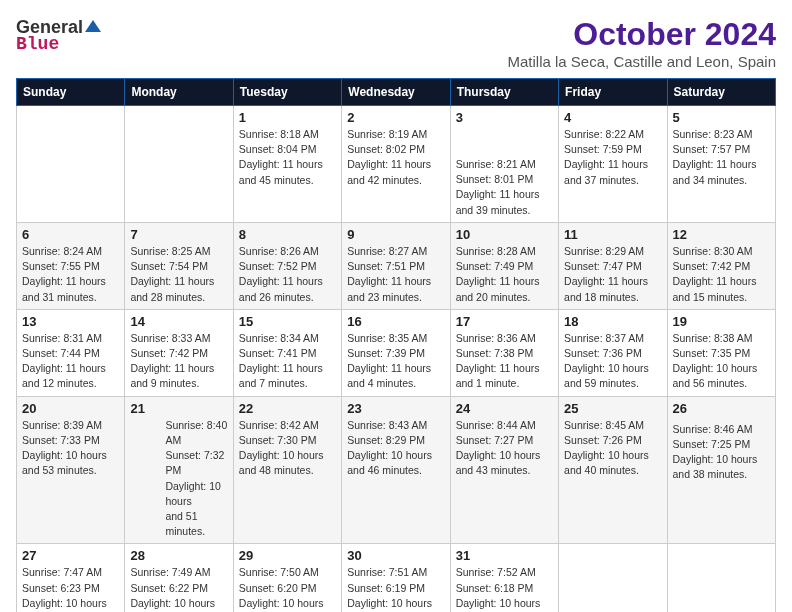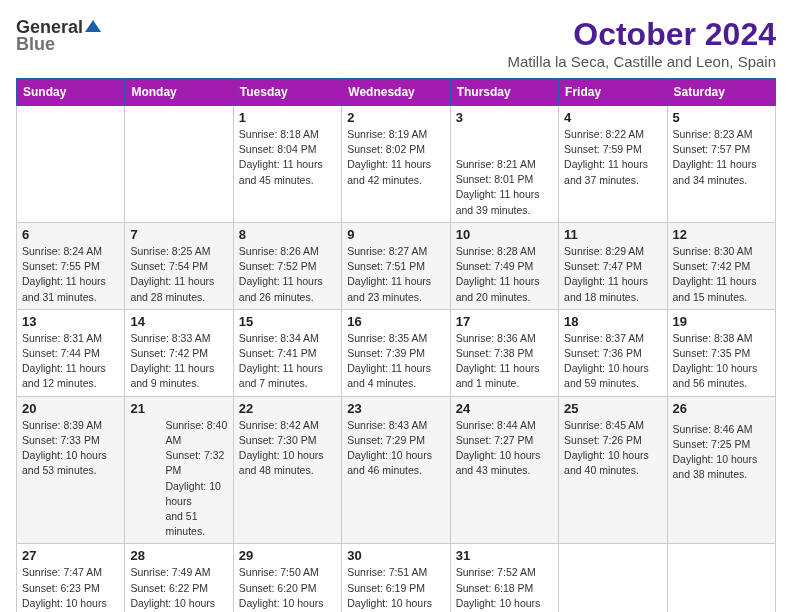--- a/index.html
+++ b/index.html
@@ -36,21 +36,21 @@
     .location-title {
       font-size: 15px;
       color: #555;
     }
     .calendar-table {
       width: 100%;
       border-collapse: collapse;
       font-size: 11px;
     }
     .calendar-table th {
-      background-color: #a21caf;
+      background-color: #0f172a;
       color: #fff;
       text-align: left;
       padding: 6px 6px;
       font-size: 12px;
       font-weight: bold;
       border: 1px solid #1a5fa8;
     }
     .calendar-table td {
       border: 1px solid #ccc;
       vertical-align: top;
@@ -85,21 +85,21 @@
 <div class="header-area">
   <div class="logo">
     <div class="logo-row">
       <span style="font-size:18px;font-weight:bold;color:#333;">General</span>
       <span style="display:inline-block;margin-left:2px;margin-top:2px;">
         <svg width="16" height="16" viewBox="0 0 16 16">
             <polygon points="8,2 16,14 0,14" fill="#1a5fa8"></polygon>
           </svg>
       </span>
     </div>
-    <span style="font-size:18px;font-weight:bold;color:#737373;margin-top:-4px;">Blue</span>
+    <span style="font-size:18px;font-weight:bold;color:#be185d;margin-top:-4px;font-family:Liberation Mono, monospace;">Blue</span>
   </div>
   <div class="title-area">
     <div class="month-title">October 2024</div>
     <div class="location-title">Matilla la Seca, Castille and Leon, Spain</div>
   </div>
 </div>
 
 <table class="calendar-table">
   <thead>
     <tr>
@@ -272,21 +272,21 @@
         <td>
           <span class="day-number">22</span>
           <div class="day-info" style="white-space: pre-line;">Sunrise: 8:42 AM
 Sunset: 7:30 PM
 Daylight: 10 hours
 and 48 minutes.</div>
         </td>
         <td>
           <span class="day-number">23</span>
           <div class="day-info" style="white-space: pre-line;">Sunrise: 8:43 AM
-Sunset: 7:29 PM
+Sunset: 8:29 PM
 Daylight: 10 hours
 and 46 minutes.</div>
         </td>
         <td>
           <span class="day-number">24</span>
           <div class="day-info" style="white-space: pre-line;">Sunrise: 8:44 AM
 Sunset: 7:27 PM
 Daylight: 10 hours
 and 43 minutes.</div>
         </td>

